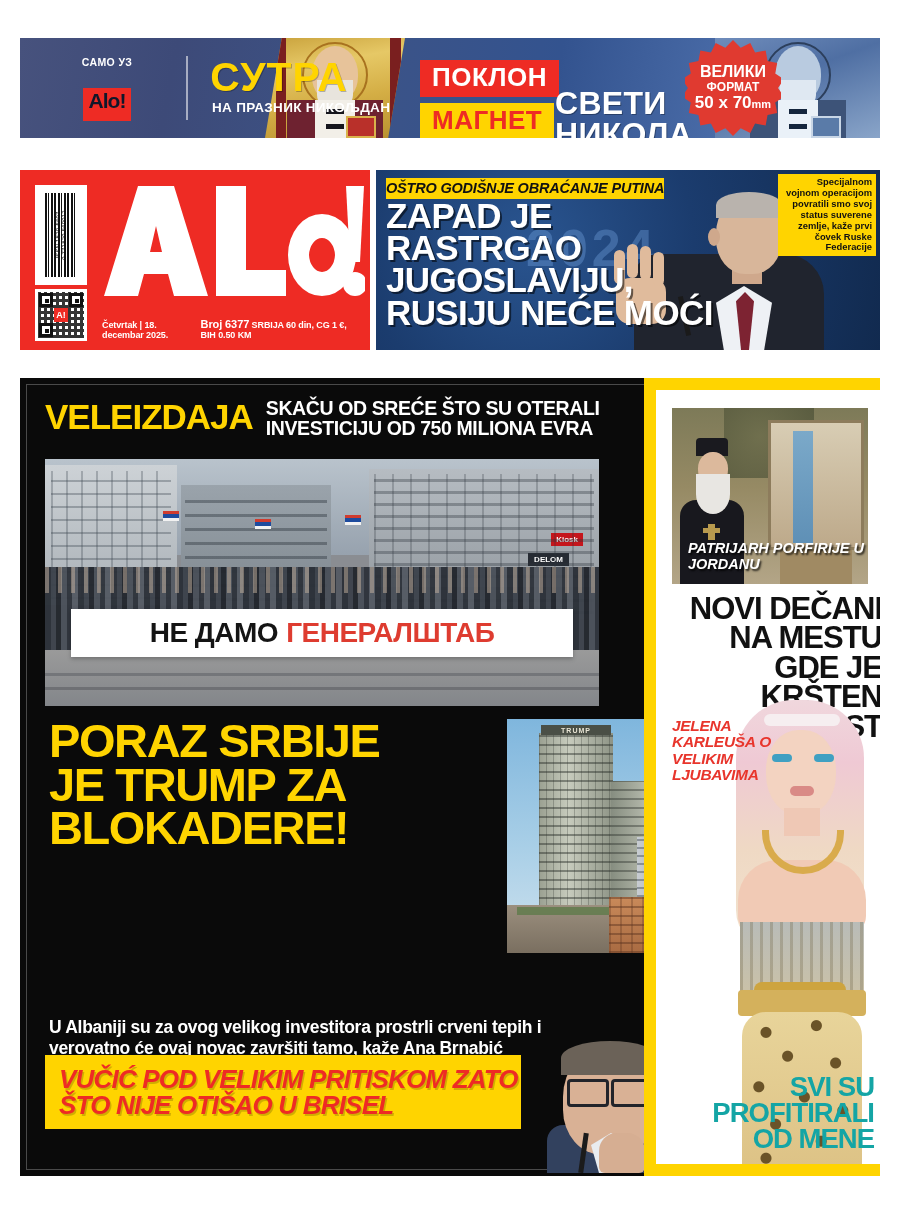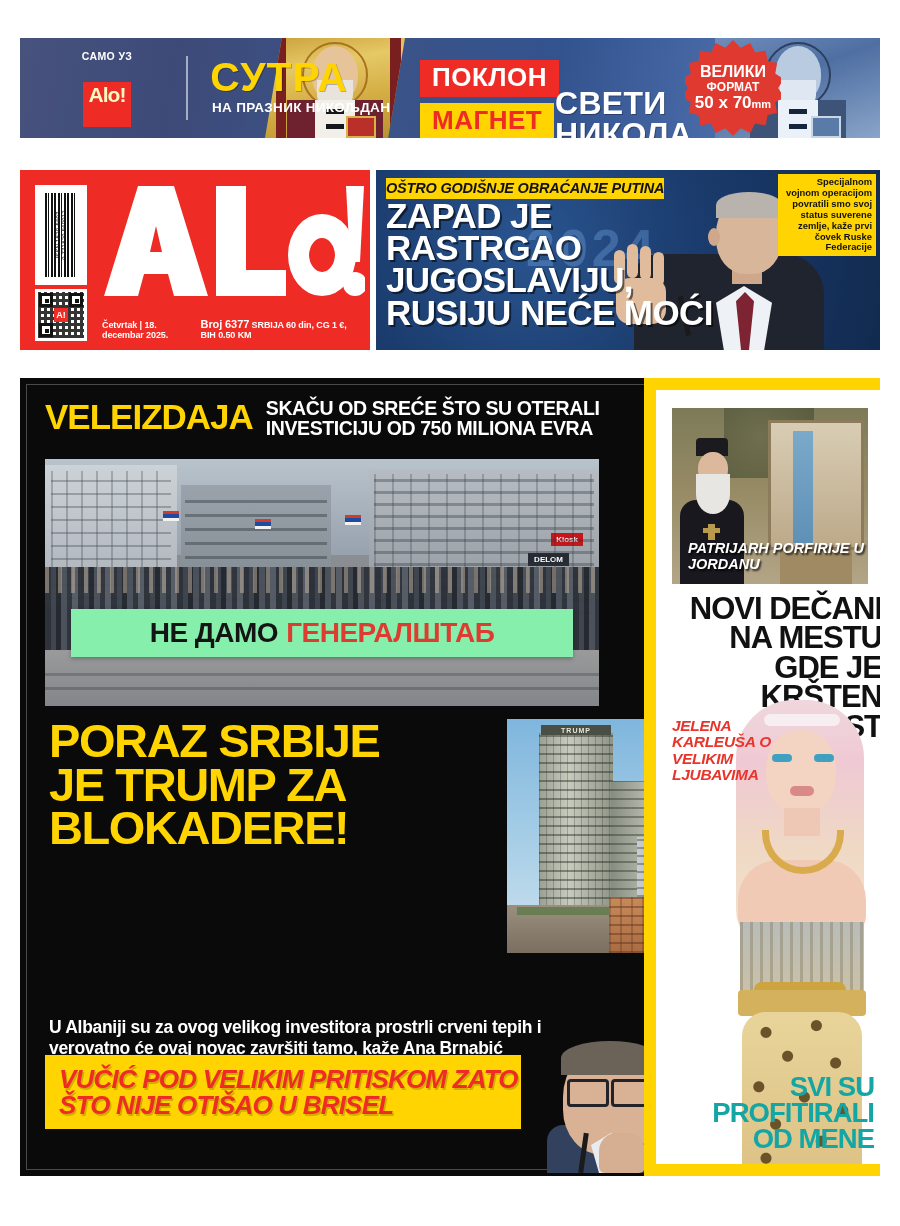--- a/index.html
+++ b/index.html
@@ -9,22 +9,22 @@
 
   
   .promo { position:absolute; left:20px; top:38px; width:860px; height:100px;
     background:linear-gradient(100deg,#47527d 0%,#3d4a78 18%,#3c5387 40%,#33538f 62%,#4a6ca8 82%,#7e9cc4 100%);
     overflow:hidden; }
   .promo-left { position:absolute; left:12px; top:0; width:150px; height:100px;
     display:flex; align-items:center; justify-content:center; }
   .promo-samo { text-align:center; }
   .promo-samo-t { color:#fff; font-size:10.5px; font-weight:700; letter-spacing:.4px;
     font-family:"Liberation Sans", sans-serif; }
-  .promo-logo { display:inline-block; background:#ee2b24; color:#fef9c3; font-weight:700;
-    font-size:21px; padding:1px 6px 20px; margin-top:20px; letter-spacing:-1px;
+  .promo-logo { display:inline-block; background:#ee2b24; color:#0f172a; font-weight:700;
+    font-size:21px; padding:1px 6px 8px; margin-top:20px; letter-spacing:-1px;
     font-family:"Liberation Sans", sans-serif; }
   .promo-div { position:absolute; left:166px; top:18px; width:2px; height:64px;
     background:rgba(255,255,255,.55); }
   .promo-sutra { position:absolute; left:192px; top:20px; }
   .promo-sutra-big { color:#ffd400; font-size:40px; font-weight:700; line-height:.95;
     letter-spacing:1px; transform:scaleX(1.02); text-shadow:1px 1px 0 rgba(0,0,0,.25); }
   .promo-sutra-sub { color:#fff; font-size:13.5px; font-weight:700; letter-spacing:.3px;
     margin-top:4px; }
 
   
@@ -194,21 +194,21 @@
         #4a5059 16px 22px,#2e333b 22px 27px,#555b64 27px 33px);
     opacity:.96; }
   .pr-crowd:after{ content:""; position:absolute; left:0; top:0; width:100%; height:26px;
     background:repeating-linear-gradient(90deg,rgba(200,180,160,.5) 0 4px,transparent 4px 13px); }
   .pr-road{ position:absolute; left:0; bottom:0; width:100%; height:56px;
     background:linear-gradient(180deg,#9a9a9a,#83868a); }
   .pr-rail{ position:absolute; bottom:16px; left:0; width:100%; height:3px; background:#6e7074; }
   .pr-rail2{ position:absolute; bottom:30px; left:0; width:100%; height:3px; background:#74767a; }
   .pr-flag{ position:absolute; width:16px; height:10px; background:linear-gradient(180deg,#d03b2e 33%,#1d4b9e 33% 66%,#f2f2f2 66%); }
   .pr-banner{ position:absolute; left:26px; top:150px; width:502px; height:48px;
-    background:#86efac; display:flex; align-items:center; justify-content:center;
+    background:#ffffff; display:flex; align-items:center; justify-content:center;
     box-shadow:0 2px 4px rgba(0,0,0,.25); }
   .pr-banner span{ font-size:28px; font-weight:700; letter-spacing:-.5px; }
   .bn-black{ color:#141414; } .bn-red{ color:#de3c30; margin-left:8px; }
 
   .big-head { position:absolute; left:26px; top:338px; width:360px; color:#ffd400;
     font-size:47px; font-weight:700; line-height:.93; letter-spacing:-1.4px; }
   .tower { position:absolute; right:28px; top:338px; width:176px; height:234px;
     background:linear-gradient(180deg,#7fb6dd 0%,#a9cfe7 55%,#cfe2ee 100%); overflow:hidden; }
   .tw-main{ position:absolute; left:32px; top:14px; width:74px; height:220px;
     background:linear-gradient(90deg,#9aa091,#c7cbbd 40%,#8e9486); }

